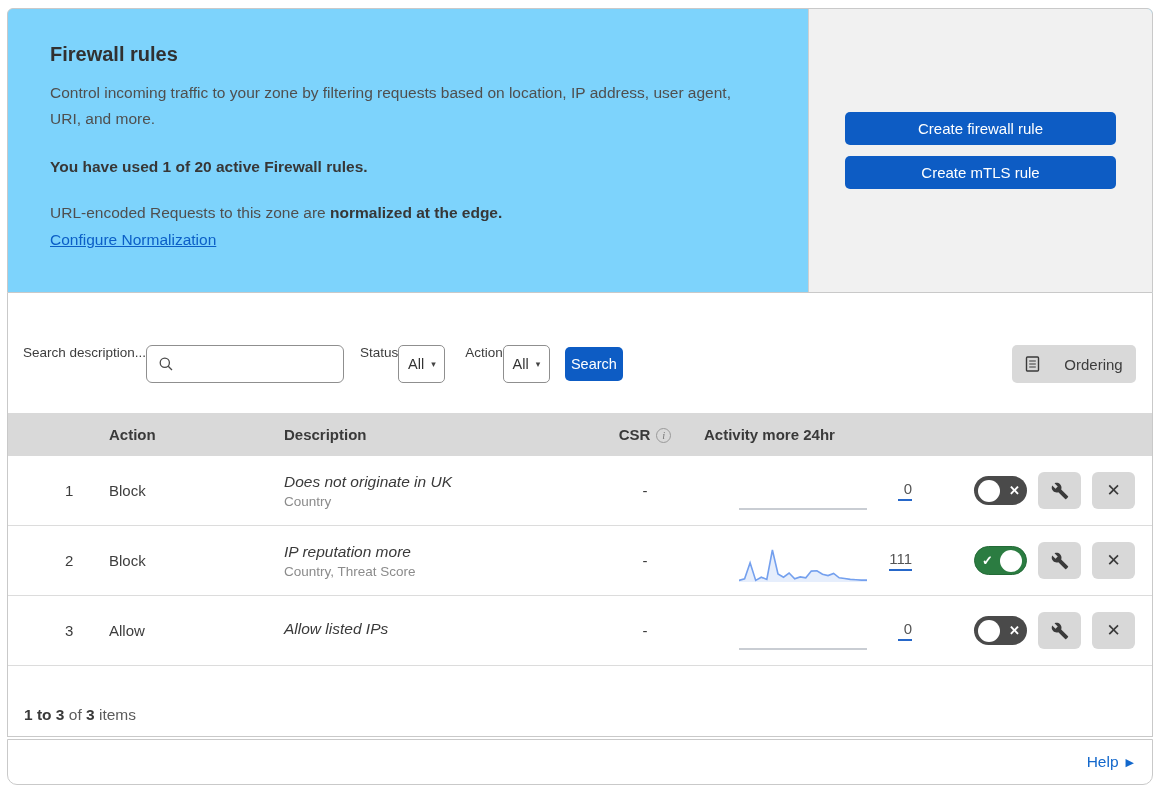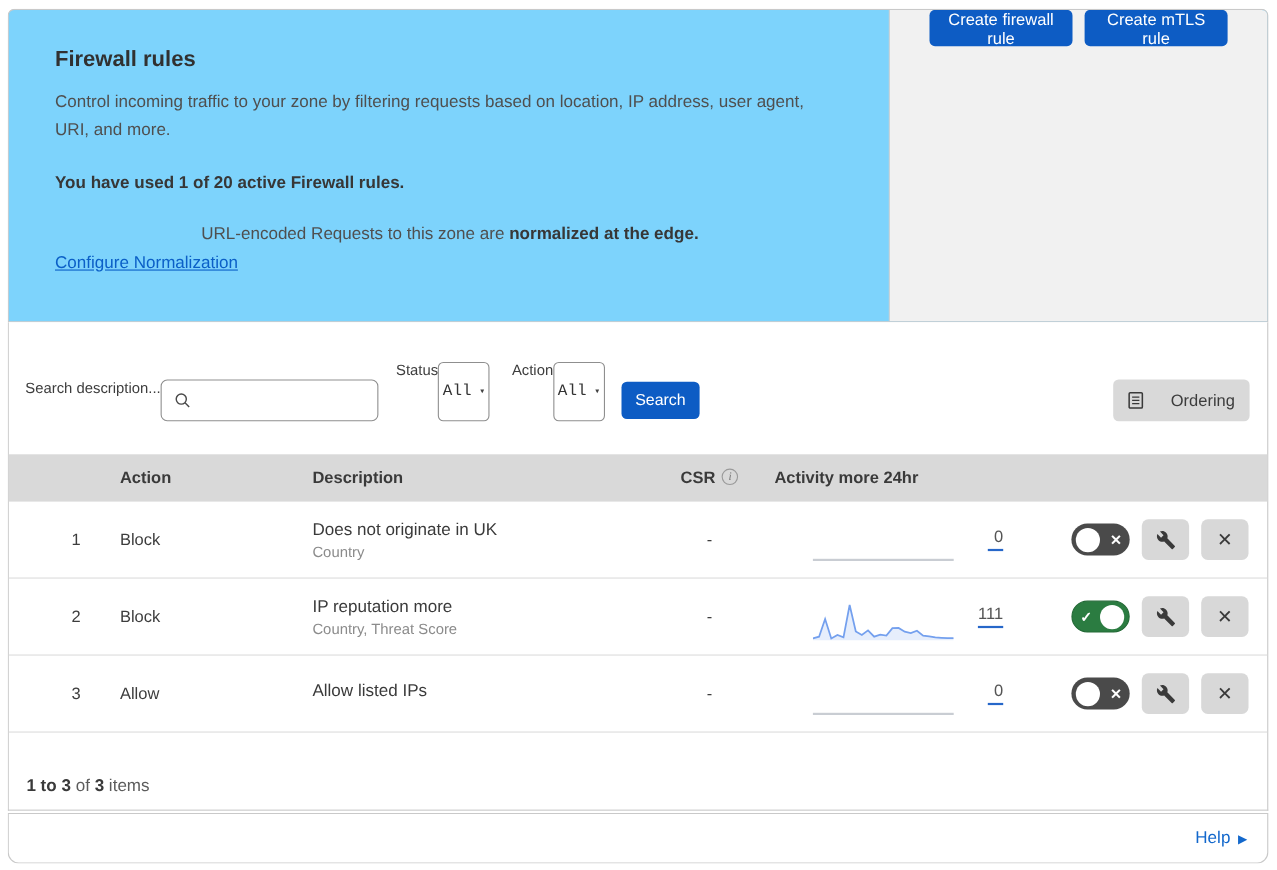--- a/index.html
+++ b/index.html
@@ -17,27 +17,27 @@
     border: 1px solid #c9c9c9;
     border-radius: 6px 6px 0 0;
     height: 285px;
     background: #7dd3fc;
     overflow: hidden;
   }
   .intro-card { flex: 1; padding: 34px 40px 0 42px; border-right: 1px solid #cfcfcf; }
   .page-title { margin: 0 0 14px; font-size: 20px; font-weight: 700; color: #313131; }
   .desc { margin: 0 0 26px; font-size: 15.5px; line-height: 26px; color: #4f4f4f; max-width: 705px; }
   .usage { margin: 0 0 28px; font-size: 15.5px; font-weight: 700; color: #373737; }
-  .norm { margin: 0 0 9px; font-size: 15.5px; color: #4f4f4f; text-align: center; }
+  .norm { margin: 0 0 9px; font-size: 15.5px; color: #4f4f4f; }
   .norm strong { color: #373737; }
   .cfg-link { color: #0b5fc7; font-size: 15.5px; text-decoration: underline; cursor: pointer; }
 
   .actions-panel {
     width: 343px; background: #f1f1f1;
-    display: flex; flex-direction: row; justify-content: center;
+    display: flex; flex-direction: column; justify-content: center;
     gap: 11px; padding: 0 36px;
   }
   .btn-primary {
     background: #0d5cc4; color: #fff; border: none; border-radius: 5px;
     font-size: 15px; font-family: inherit; height: 33px; width: 100%; cursor: pointer;
   }
 
   
   .main-card { border: 1px solid #c9c9c9; border-top: none; background: #fff; }
 
@@ -46,50 +46,50 @@
   .filter-label { font-size: 13.5px; color: #3d3d3d; margin-bottom: 7px; }
   .search-box {
     width: 198px; height: 38px; border: 1px solid #8f8f8f; border-radius: 6px;
     display: flex; align-items: center; padding: 0 8px 0 11px; background: #fff;
   }
   .search-box svg { flex: none; margin-right: 6px; }
   .search-box input { border: none; outline: none; flex: 1; min-width: 0; font-size: 14px; font-family: inherit; background: transparent; }
   .fg-status { margin-left: 16px; }
   .fg-action { margin-left: 20px; }
   .dropdown {
-    height: 54px; width: 47px; border: 1px solid #8f8f8f; border-radius: 5px; background: #fff;
+    height: 38px; width: 47px; border: 1px solid #8f8f8f; border-radius: 5px; background: #fff;
     display: flex; align-items: center; justify-content: center; gap: 7px;
-    font-size: 14.5px; color: #333; font-family: Liberation Mono, monospace; cursor: pointer; padding: 0;
+    font-size: 14.5px; color: #333; font-family: Liberation Sans, sans-serif; cursor: pointer; padding: 0;
   }
   .caret { font-size: 9px; color: #444; line-height: 1; }
-  .btn-search { width: 71px; height: 34px; margin-left: 15px; margin-bottom: 2px; flex: none; border-radius: 5px; font-size: 14.5px; }
+  .btn-search { width: 58px; height: 34px; margin-left: 15px; margin-bottom: 2px; flex: none; border-radius: 5px; font-size: 14.5px; }
   .btn-ordering {
     margin-left: auto; width: 124px; height: 38px; background: #d9d9d9; border: none; border-radius: 5px;
     display: flex; align-items: center; justify-content: center; gap: 24px;
     font-size: 15px; color: #3d3d3d; font-family: inherit; cursor: pointer;
   }
 
   
   .thead { display: flex; align-items: center; height: 43px; background: #d9d9d9; font-weight: 700; font-size: 15px; color: #3a3a3a; }
   .c-num { flex: 0 0 92px; padding-left: 57px; font-size: 15px; }
   .c-action { flex: 0 0 175px; padding-left: 9px; }
   .c-desc { flex: 0 0 325px; padding-left: 9px; }
   .c-csr { flex: 0 0 90px; text-align: center; }
   .c-activity { flex: 0 0 230px; display: flex; align-items: center; }
   .c-controls { flex: 1; display: flex; align-items: center; justify-content: flex-end; gap: 11px; padding-right: 17px; }
   .thead .c-activity { display: block; padding-left: 14px; }
-  .thead .c-csr { display: flex; align-items: flex-start; justify-content: center; gap: 6px; }
+  .thead .c-csr { display: flex; align-items: flex-end; justify-content: center; gap: 6px; }
   .info-circle {
     width: 15px; height: 15px; border: 1px solid #9a9a9a; border-radius: 50%;
     color: #777; display: inline-flex; align-items: center; justify-content: center;
     font-size: 10.5px; font-family: "Liberation Serif", serif; font-style: italic; font-weight: 400;
   }
 
   .rule-row { display: flex; align-items: center; height: 70px; border-bottom: 1px solid #dcdcdc; font-size: 15px; }
-  .d-title { font-size: 15.5px; color: #3a3a3a; margin-bottom: 3px; }
+  .d-title { font-size: 15.5px; color: #3a3a3a; margin-bottom: 3px; font-style: italic; }
   .d-sub { font-size: 13.5px; color: #8b8b8b; }
   .spark { width: 128px; height: 40px; margin-left: 49px; position: relative; margin-top: 8px; }
   .spark.flat::after { content: ""; position: absolute; left: 0; right: 0; bottom: 5px; border-top: 2px solid #c9cdd3; }
   .count {
     margin-left: auto; margin-right: 8px; color: #555; text-decoration: none;
     border-bottom: 2px solid #2667c9; padding-bottom: 2px; font-size: 15px;
     min-width: 14px; text-align: right; cursor: pointer;
   }
 
   .toggle { width: 53px; height: 29px; border-radius: 15px; display: flex; align-items: center; justify-content: space-between; padding: 0 4px; cursor: pointer; flex: none; }

